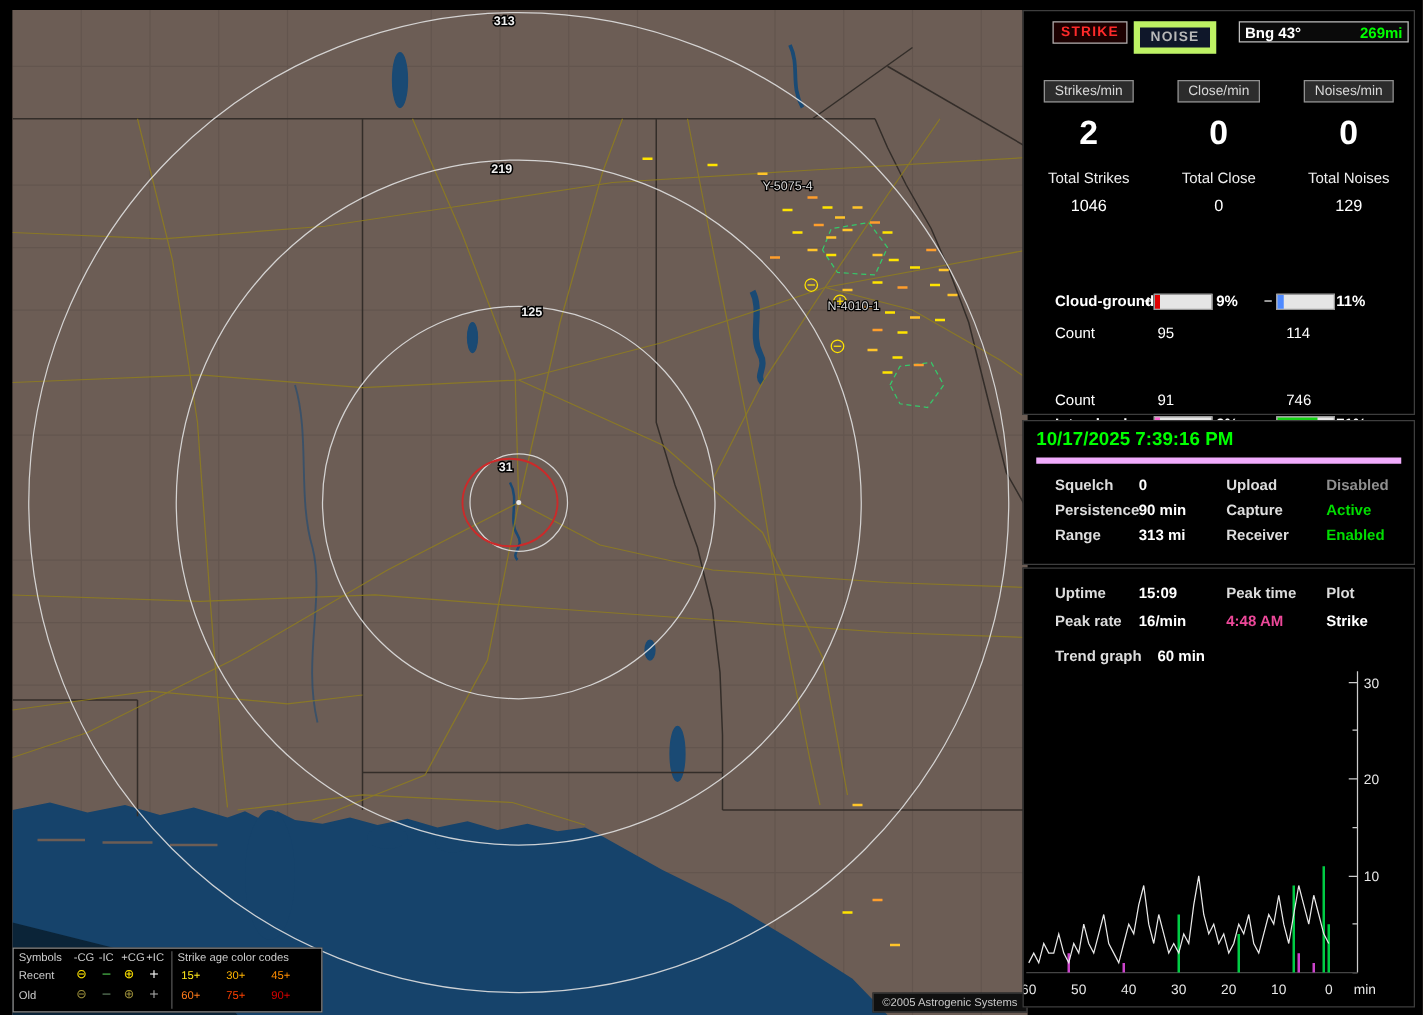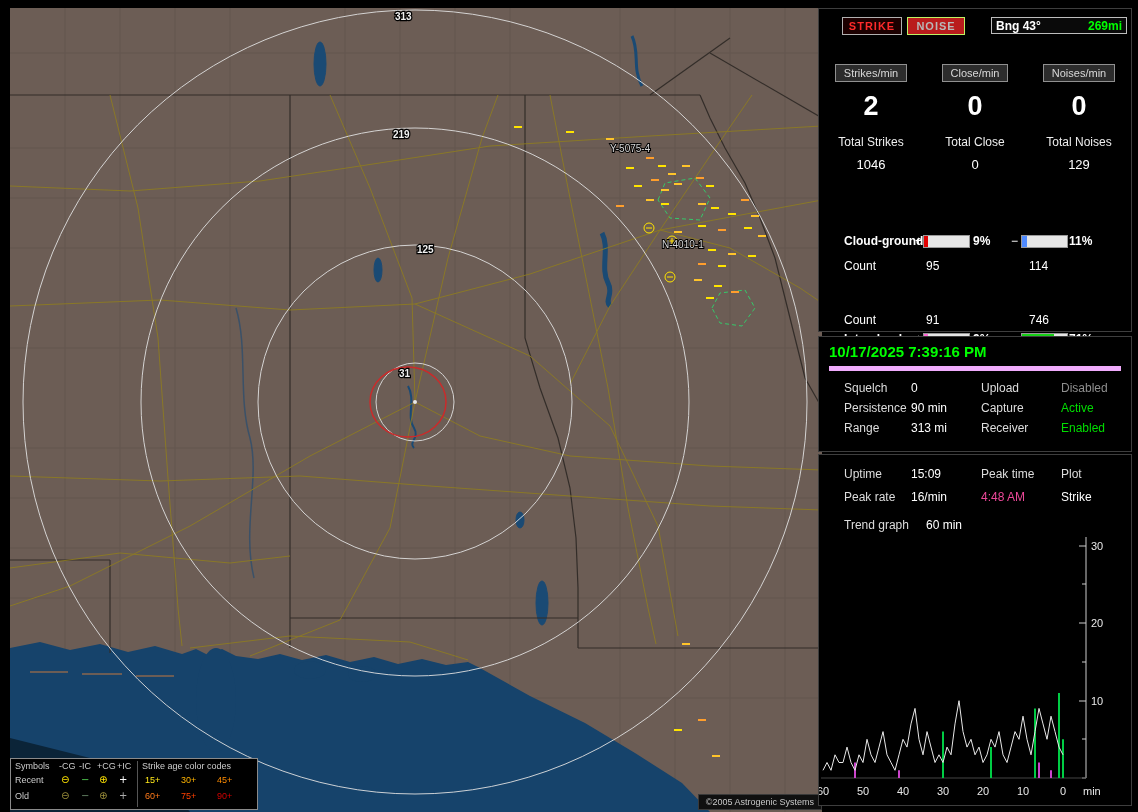--- a/index.html
+++ b/index.html
@@ -18,21 +18,21 @@
   #copyright{position:absolute;right:0;bottom:2px;background:#101010;border:1px solid #3a3a3a;
     color:#c8c8c8;font-size:9px;padding:2px 7px;}
   
   #panel{position:absolute;left:818px;top:8px;width:314px;height:796px;}
   .section{position:absolute;left:0;width:312px;background:#000;border:1px solid #3e3e3e;}
   #s1{top:0;height:322px;}
   #s2{top:328px;height:114px;}
   #s3{top:446px;height:350px;}
   .btn{position:absolute;font-size:11px;font-weight:bold;text-align:center;padding:2px 0;}
   #strike-btn{left:23px;top:8px;width:58px;background:#1c0000;border:1px solid #b0b0b0;color:#ff2a2a;letter-spacing:1px;}
-  #noise-btn{left:88px;top:8px;width:56px;background:#b91c1c;border:1px solid #bef264;color:#b8b8b8;letter-spacing:1px;}
+  #noise-btn{left:88px;top:8px;width:56px;background:#0f172a;border:5px solid #bef264;color:#b8b8b8;letter-spacing:1px;}
   #bearing{left:172px;top:8px;width:136px;height:17px;position:absolute;background:#0a0a0a;border:1px solid #bdbdbd;
     font-size:12px;font-weight:bold;color:#fff;padding:1px 4px;box-sizing:border-box;}
   #bearing .dist{float:right;}
   .rate-col{position:absolute;top:54px;width:104px;text-align:center;}
   .rate-box{display:inline-block;background:#2c2c2c;border:1px solid #909090;color:#d8d8d8;
     font-size:11px;padding:2px 8px;}
   .rate-num{position:absolute;width:104px;text-align:center;top:82px;font-size:27px;font-weight:bold;color:#fff;}
   .tot-label{position:absolute;width:104px;text-align:center;top:126px;font-size:12px;color:#eee;}
   .tot-val{position:absolute;width:104px;text-align:center;top:148px;font-size:13px;color:#fff;}
   .col1{left:0;} .col2{left:104px;} .col3{left:208px;}
@@ -41,21 +41,21 @@
   .dist-row{position:absolute;left:0;width:312px;height:14px;font-size:12px;color:#fff;}
   .dist-row span{position:absolute;white-space:nowrap;}
   .d-label{left:25px;font-weight:bold;}
   .d-bar{position:absolute;width:45px;height:11px;top:1px;background:#e6e6e6;border:1px solid #999;}
   .d-fill{height:100%;}
   .d-pct{font-weight:bold;}
   
   #datetime{position:absolute;left:10px;right:10px;top:6px;font-size:15px;font-weight:bold;color:#00ff00;
     border-bottom:5px solid #f0abfc;padding-bottom:6px;}
   .st-row{position:absolute;left:0;width:312px;font-size:12px;}
-  .st-row span{position:absolute;white-space:nowrap;}
+  .st-row span{position:absolute;white-space:nowrap;font-weight:bold;}
   .c1{left:25px;color:#ddd;} .c2{left:92px;color:#fff;} .c3{left:162px;color:#ddd;} .c4{left:242px;color:#fff;}
   
   #trend-svg{position:absolute;left:0;top:60px;}
   .tick-txt{font-size:11px;fill:#e8e8e8;font-family:"Liberation Sans",sans-serif;}
 </style>
 </head>
 <body>
 
 <div id="map">
   <svg width="812" height="804" viewBox="0 0 812 804">

